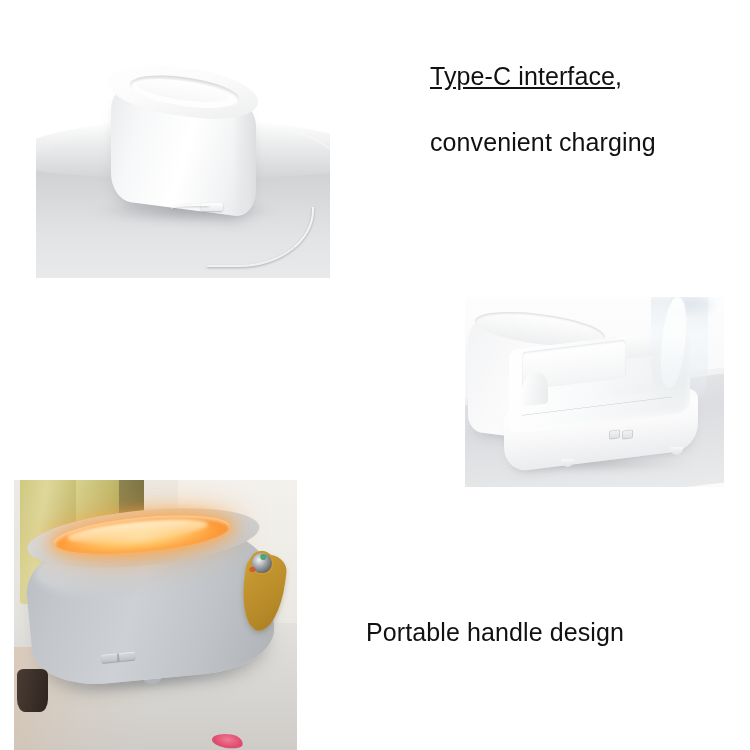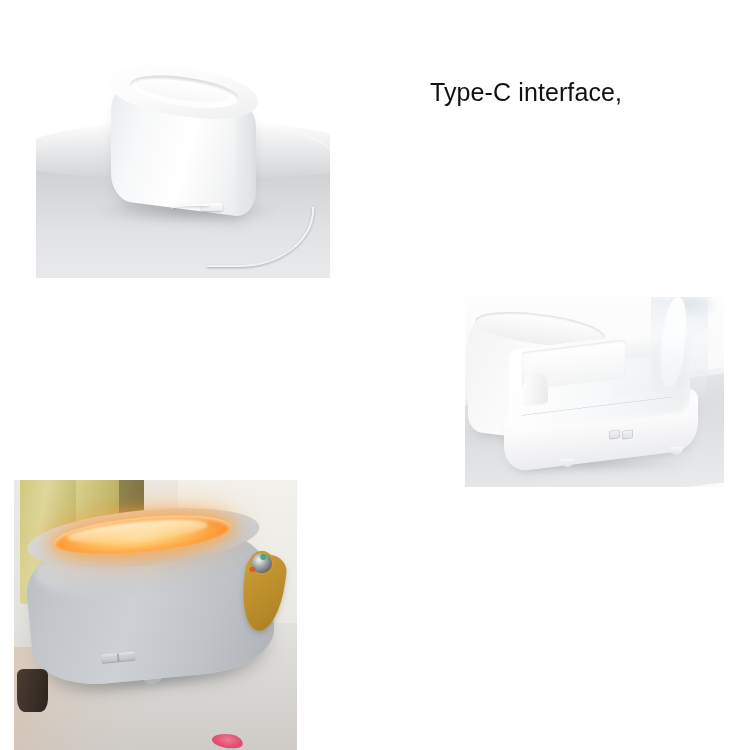--- a/index.html
+++ b/index.html
@@ -367,21 +367,22 @@
       <div class="p1-dev-right"></div>
       <div class="p1-dev-top"></div>
       <div class="p1-dev-groove"></div>
       <div class="p1-dev-groove-in"></div>
     </div>
     <div class="p1-plug"></div>
     <div class="p1-cable2"></div>
     <div class="p1-cable"></div>
   </div>
 
-  <div class="caption" style="left:430px;top:72px;">Type-C interface,</div>
+  <div class="caption" style="left:430px;top:56px;text-decoration:underline;">Type-C interface,</div>
+  <div class="caption" style="left:430px;top:122px;">convenient charging</div>
 
 
   <div class="photo" id="photo-water">
     <div class="p2-bg"></div>
     <div class="p2-table"></div>
     <div class="p2-table-edge"></div>
     <div class="p2-lid"></div>
     <div class="p2-lid-rim"></div>
     <div class="p2-shadow"></div>
     <div class="p2-base"></div>
@@ -424,14 +425,15 @@
       <div class="p3-rivet-g"></div>
       <div class="p3-rivet-r"></div>
       <div class="p3-btns"></div>
     </div>
 
     <div class="p3-dark"></div>
     <div class="p3-petal pt1"></div>
     <div class="p3-petal pt2"></div>
   </div>
 
+  <div class="caption" style="left:366px;top:612px;">Portable handle design</div>
 
 </div>
 
 </body></html>

